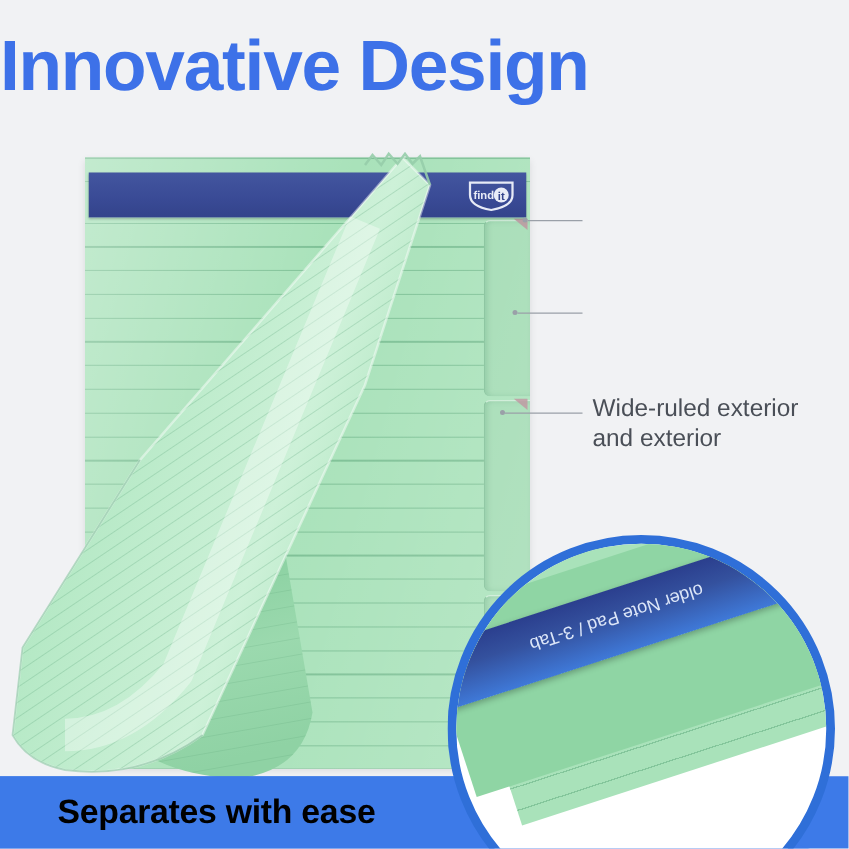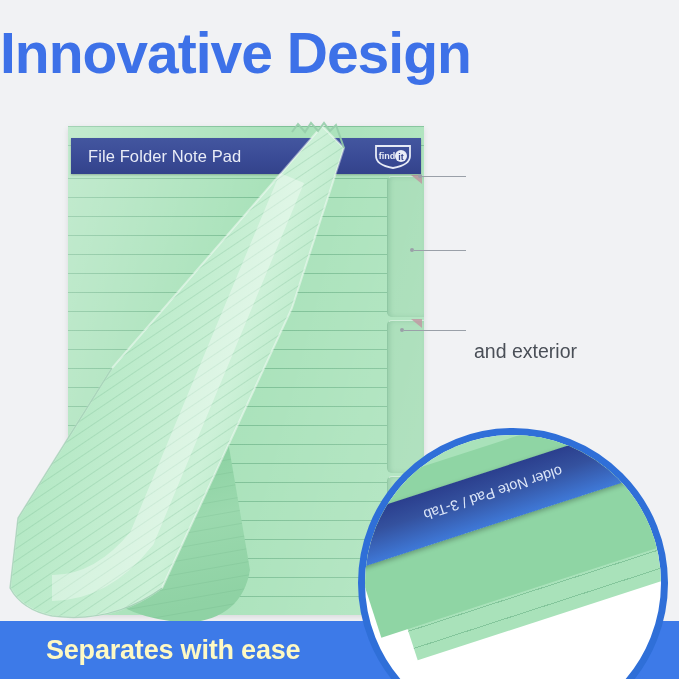--- a/index.html
+++ b/index.html
@@ -102,21 +102,21 @@
   
   .banner{
     position:absolute;left:0;bottom:0;width:679px;height:58px;
     background:#3d7ae8;
   }
   .banner-curve{
     position:absolute;left:0;bottom:0;width:679px;height:58px;
   }
   .banner-text{
     position:absolute;left:46px;top:50%;transform:translateY(-50%);
-    color:#fef9c3;font-size:27px;font-weight:bold;letter-spacing:-.2px;white-space:nowrap;
+    color:#000000;font-size:27px;font-weight:bold;letter-spacing:-.2px;white-space:nowrap;
   }
 
   
   .inset{
     position:absolute;left:358px;top:428px;width:321px;height:251px;
     overflow:hidden;
   }
   .inset-circle{
     position:absolute;left:0;top:0;width:310px;height:310px;
     border-radius:50%;
@@ -174,21 +174,20 @@
 
     <div class="tabstack">
       <div class="tab t1"></div>
       <div class="tab t2"></div>
       <div class="tab t3"></div>
     </div>
 
     <div class="pad-sheen"></div>
 
     <div class="pad-band">
-      <span class="pad-band-title">File Folder Note Pad</span>
       <span class="badge">
         <svg viewBox="0 0 38 26" width="38" height="26" aria-hidden="true">
           <path d="M2 3 H36 V13 Q36 22 19 25 Q2 22 2 13 Z" fill="none" stroke="#e6eaf6" stroke-width="1.8"></path>
           <text x="13" y="16" text-anchor="middle" font-family="Liberation Sans, sans-serif" font-size="9" font-weight="bold" fill="#e9ecf7">find</text>
           <circle cx="27" cy="13" r="6" fill="#e9ecf7"></circle>
           <text x="27" y="17" text-anchor="middle" font-family="Liberation Sans, sans-serif" font-size="9" font-weight="bold" fill="#33438b">it</text>
         </svg>
       </span>
     </div>
   </div>
@@ -235,21 +234,21 @@
 
   <span class="dot d1"></span>
   <span class="lead l1"></span>
 
   <span class="dot d2"></span>
   <span class="lead l2"></span>
 
   <span class="dot d3"></span>
   <span class="lead l3"></span>
   <div class="callout co3">
-    <br>
+    <span>Wide-ruled exterior</span><br>
     <span>and exterior</span>
   </div>
 
   <div class="banner">
     <svg class="banner-curve" viewBox="0 0 679 58" preserveAspectRatio="none" aria-hidden="true">
       <path d="M0 0 H560 Q600 0 612 26 Q622 50 648 58 H0 Z" fill="#3d7ae8"></path>
       <rect x="0" y="0" width="679" height="58" fill="#3d7ae8" opacity="0"></rect>
     </svg>
     <div class="banner-text">Separates with ease</div>
   </div>

